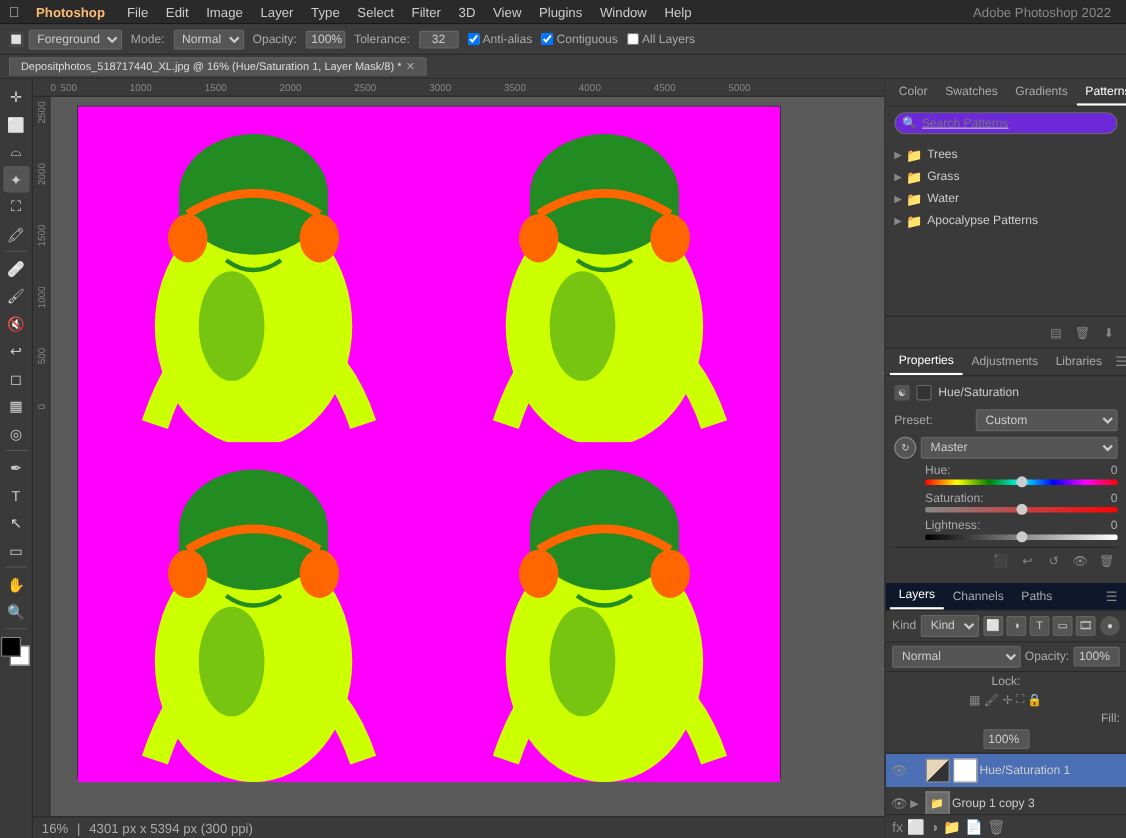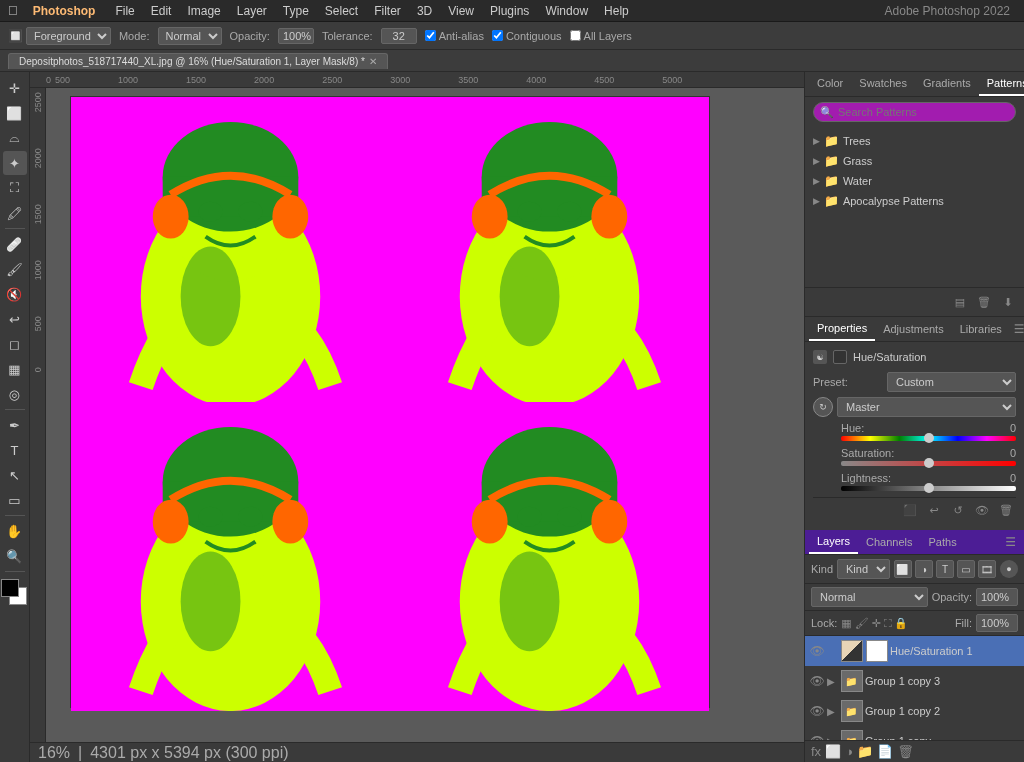--- a/index.html
+++ b/index.html
@@ -32,32 +32,32 @@
     .tool-btn { width: 24px; height: 24px; display: flex; align-items: center; justify-content: center; cursor: pointer; border-radius: 3px; color: #ccc; font-size: 13px; }
     .tool-btn.active { background: #555; }
     .tool-separator { width: 20px; height: 1px; background: #555; margin: 2px 0; }
     .color-boxes { display: flex; flex-direction: column; align-items: center; margin-top: 4px; }
 
     
     .canvas-area { flex: 1; display: flex; flex-direction: column; background: #4a4a4a; overflow: hidden; position: relative; }
     .ruler-h { height: 16px; background: #3a3a3a; border-bottom: 1px solid #2a2a2a; display: flex; align-items: center; padding-left: 16px; font-size: 9px; color: #888; overflow: hidden; position: relative; }
 
     
-    .status-bar { height: 20px; background: #3a3a3a; border-top: 1px solid #2a2a2a; display: flex; align-items: center; padding: 0 8px; font-size: 16px; color: #aaa; gap: 8px; flex-shrink: 0; }
+    .status-bar { height: 20px; background: #3a3a3a; border-top: 1px solid #2a2a2a; display: flex; align-items: center; padding: 0 8px; font-size: 12px; color: #aaa; gap: 8px; flex-shrink: 0; }
 
     
     .right-panel { width: 220px; background: #3a3a3a; border-left: 1px solid #2a2a2a; display: flex; flex-direction: column; flex-shrink: 0; overflow: hidden; }
 
     
     .patterns-section { height: 245px; border-bottom: 1px solid #2a2a2a; display: flex; flex-direction: column; flex-shrink: 0; }
     .panel-tabs { display: flex; align-items: center; background: #3a3a3a; border-bottom: 1px solid #2a2a2a; padding: 0 4px; }
     .panel-tab { padding: 5px 8px; font-size: 11px; color: #aaa; cursor: pointer; border-bottom: 2px solid transparent; }
     .panel-tab.active { color: #fff; border-bottom: 2px solid #fff; }
     .pattern-search { padding: 5px 8px; background: #3a3a3a; }
-    .pattern-search-input { width: 100%; background: #a21caf; border: 1px solid #666; padding: 3px 8px 3px 24px; border-radius: 12px; color: #ccc; font-size: 11px; }
+    .pattern-search-input { width: 100%; background: #6d28d9; border: 1px solid #666; padding: 3px 8px 3px 24px; border-radius: 12px; color: #ccc; font-size: 11px; text-decoration: underline; }
     .search-wrap { position: relative; }
     .search-icon-inner { position: absolute; left: 7px; top: 50%; transform: translateY(-50%); color: #888; font-size: 11px; }
     .pattern-list { flex: 1; overflow-y: auto; padding: 4px 0; }
     .pattern-item { display: flex; align-items: center; padding: 3px 8px; cursor: pointer; gap: 4px; }
     .pattern-arrow { color: #888; font-size: 9px; }
     .pattern-folder { color: #888; font-size: 12px; }
     .pattern-name { font-size: 11px; color: #ccc; }
     .panel-bottom-icons { display: flex; justify-content: flex-end; gap: 4px; padding: 4px 6px; border-top: 1px solid #2a2a2a; }
     .panel-icon-btn { width: 20px; height: 20px; display: flex; align-items: center; justify-content: center; color: #888; cursor: pointer; font-size: 11px; }
 
@@ -75,32 +75,32 @@
     .slider-label-row { display: flex; justify-content: space-between; align-items: center; font-size: 11px; color: #aaa; margin-bottom: 2px; }
     .slider-track { height: 4px; border-radius: 2px; position: relative; margin-bottom: 2px; }
     .slider-thumb { width: 10px; height: 10px; background: #ccc; border-radius: 50%; position: absolute; top: -3px; cursor: pointer; }
     .hue-track { background: linear-gradient(to right, red, yellow, green, cyan, blue, magenta, red); }
     .sat-track { background: linear-gradient(to right, #888, red); }
     .light-track { background: linear-gradient(to right, #000, #888, #fff); }
     .props-icon-row { display: flex; justify-content: flex-end; gap: 4px; padding: 2px 0; border-top: 1px solid #2a2a2a; margin-top: 4px; }
 
     
     .layers-section { flex: 1; display: flex; flex-direction: column; overflow: hidden; }
-    .layers-tabs { display: flex; align-items: center; background: #4c1d95; border-bottom: 1px solid #2a2a2a; padding: 0 4px; }
+    .layers-tabs { display: flex; align-items: center; background: #0f172a; border-bottom: 1px solid #2a2a2a; padding: 0 4px; }
     .layers-tab { padding: 5px 8px; font-size: 11px; color: #aaa; cursor: pointer; }
     .layers-tab.active { color: #fff; border-bottom: 2px solid #fff; }
     .layers-filter { display: flex; align-items: center; gap: 4px; padding: 4px 6px; border-bottom: 1px solid #2a2a2a; }
     .layers-filter-select { background: #555; border: 1px solid #666; color: #ccc; font-size: 11px; padding: 2px 4px; border-radius: 2px; }
     .layers-filter-icons { display: flex; gap: 3px; }
     .filter-icon { width: 18px; height: 18px; background: #555; border: 1px solid #666; border-radius: 2px; display: flex; align-items: center; justify-content: center; font-size: 10px; color: #ccc; cursor: pointer; }
     .layers-mode-row { display: flex; align-items: center; gap: 4px; padding: 3px 6px; border-bottom: 1px solid #2a2a2a; }
     .layers-mode-select { background: #555; border: 1px solid #666; color: #ccc; font-size: 11px; padding: 2px 4px; border-radius: 2px; flex: 1; }
     .opacity-label { font-size: 11px; color: #aaa; }
     .opacity-val { background: #555; border: 1px solid #666; color: #ccc; font-size: 11px; padding: 2px 4px; border-radius: 2px; width: 42px; }
-    .layers-lock-row { display: flex; align-items: center; gap: 4px; padding: 3px 6px; border-bottom: 1px solid #2a2a2a; font-size: 11px; }
+    .layers-lock-row { display: flex; align-items: center; gap: 4px; padding: 3px 6px; border-bottom: 1px solid #2a2a2a; font-size: 11px; flex-direction: column; }
     .lock-label { color: #aaa; }
     .lock-icons { display: flex; gap: 3px; }
     .lock-icon { font-size: 11px; color: #888; cursor: pointer; }
     .fill-label { margin-left: auto; color: #aaa; }
     .fill-val { background: #555; border: 1px solid #666; color: #ccc; font-size: 11px; padding: 2px 4px; border-radius: 2px; width: 42px; }
     .layers-list { flex: 1; overflow-y: auto; }
     .layer-vis { width: 16px; height: 16px; display: flex; align-items: center; justify-content: center; font-size: 12px; color: #888; cursor: pointer; }
     .layer-name { font-size: 11px; color: #ccc; flex: 1; white-space: nowrap; overflow: hidden; text-overflow: ellipsis; }
     .layers-bottom { display: flex; justify-content: space-between; align-items: center; padding: 3px 6px; border-top: 1px solid #2a2a2a; }
     .layers-bottom-icons { display: flex; gap: 4px; }

